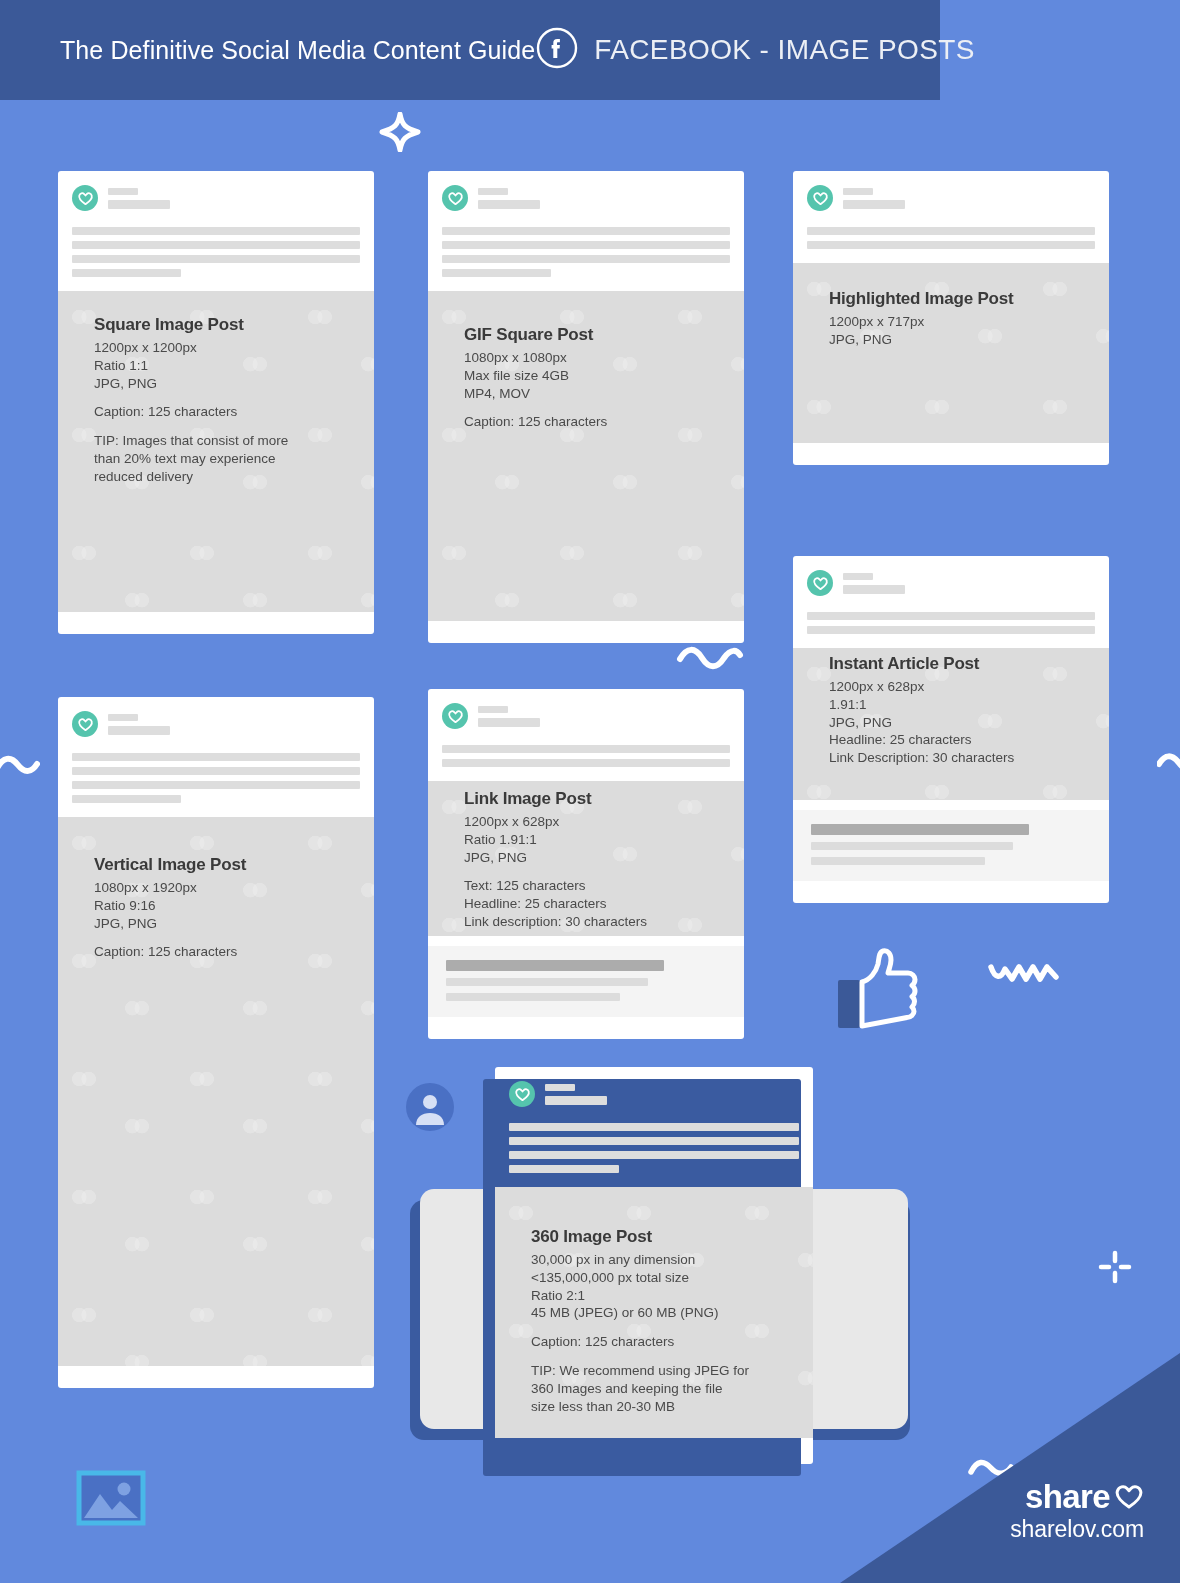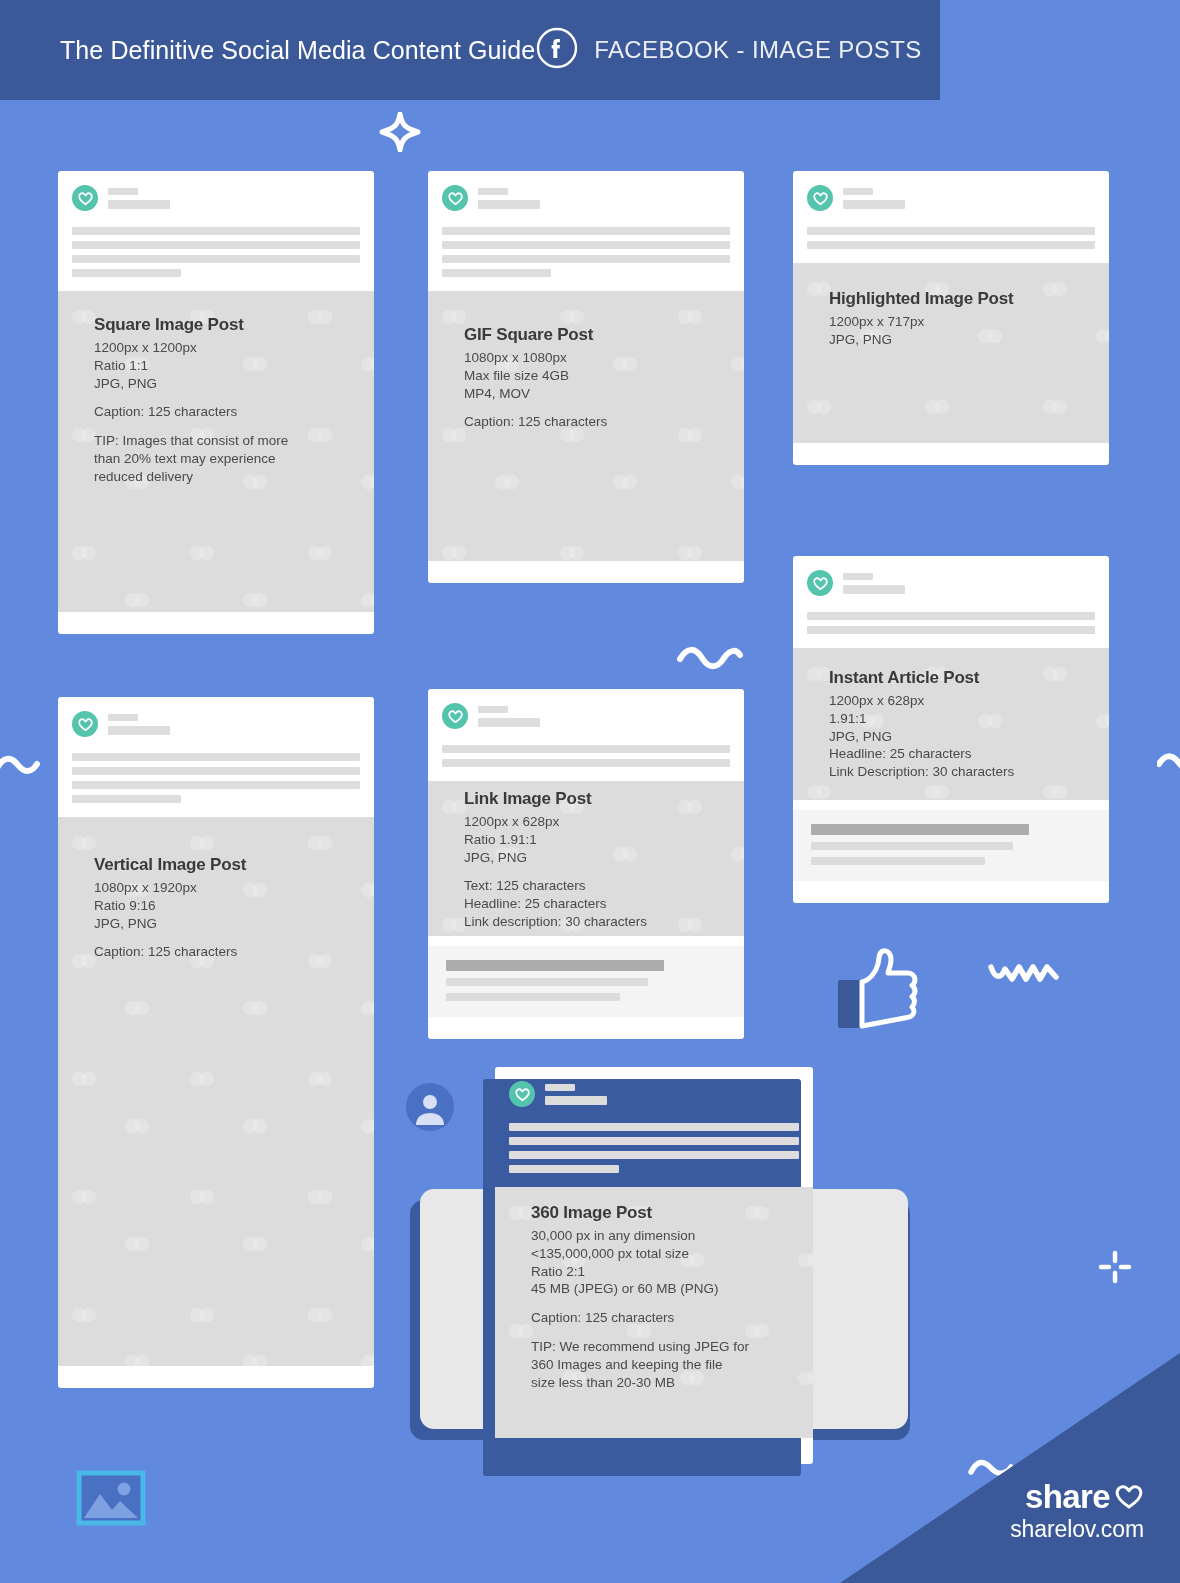--- a/index.html
+++ b/index.html
@@ -38,21 +38,21 @@
     letter-spacing: 0.1px;
     white-space: nowrap;
   }
   #header-right {
     display: flex;
     align-items: center;
     gap: 15px;
   }
   #header-brand {
     color: #eceff5;
-    font-size: 24px;
+    font-size: 28px;
     font-weight: 400;
     letter-spacing: 0.4px;
     white-space: nowrap;
   }
 
   
   #corner-wedge {
     position: absolute;
     right: 0; bottom: 0;
     width: 340px; height: 230px;
@@ -169,21 +169,21 @@
   }
   .linkbar .lb1 { height: 11px; width: 78%; background: #acacac; border-radius: 1px; }
   .linkbar .lb2 { height: 8px;  width: 72%; background: #dcdcdc; border-radius: 1px; }
   .linkbar .lb3 { height: 8px;  width: 62%; background: #dcdcdc; border-radius: 1px; }
 
   
   #card-square      { left: 58px;  top: 171px; width: 316px; }
   #card-square .imgbox      { height: 321px; margin: 0 -14px; padding: 0 14px; }
 
   #card-gif         { left: 428px; top: 171px; width: 316px; }
-  #card-gif .imgbox         { height: 270px; margin: 0 -14px; padding: 0 14px; }
+  #card-gif .imgbox         { height: 330px; margin: 0 -14px; padding: 0 14px; }
 
   #card-highlighted { left: 793px; top: 171px; width: 316px; }
   #card-highlighted .imgbox { height: 180px; margin: 0 -14px; padding: 0 14px; }
 
   #card-instant     { left: 793px; top: 556px; width: 316px; }
   #card-instant .imgbox     { height: 152px; margin: 0 -14px; padding: 0 14px; }
   #card-instant .linkbar    { margin: 10px -14px 0 -14px; }
 
   #card-vertical    { left: 58px;  top: 697px; width: 316px; }
   #card-vertical .imgbox    { height: 549px; margin: 0 -14px; padding: 0 14px; }
@@ -429,21 +429,21 @@
         <div class="avatar-lines">
           <div class="bar bar-name"></div>
           <div class="bar bar-sub"></div>
         </div>
       </div>
       <div class="skeleton">
         <div class="bar sk-full"></div>
         <div class="bar sk-full"></div>
       </div>
       <div class="imgbox">
-        <div class="imgbox-content" style="padding-top:20px">
+        <div class="imgbox-content" style="padding-top:6px">
           <div class="post-title">Instant Article Post</div>
           <div class="post-line">1200px x 628px</div>
           <div class="post-line">1.91:1</div>
           <div class="post-line">JPG, PNG</div>
           <div class="post-line">Headline: 25 characters</div>
           <div class="post-line">Link Description: 30 characters</div>
         </div>
       </div>
       <div class="linkbar">
         <div class="lb1"></div>
@@ -538,21 +538,21 @@
           <div class="bar bar-sub"></div>
         </div>
       </div>
       <div class="skeleton">
         <div class="bar sk-full"></div>
         <div class="bar sk-full"></div>
         <div class="bar sk-full"></div>
         <div class="bar sk-short"></div>
       </div>
       <div class="imgbox">
-        <div class="imgbox-content" style="padding-top:16px">
+        <div class="imgbox-content" style="padding-top:40px">
           <div class="post-title">360 Image Post</div>
           <div class="post-line">30,000 px in any dimension</div>
           <div class="post-line">&lt;135,000,000 px total size</div>
           <div class="post-line">Ratio 2:1</div>
           <div class="post-line">45 MB (JPEG) or 60 MB (PNG)</div>
           <div class="post-gap"></div>
           <div class="post-line">Caption: 125 characters</div>
           <div class="post-gap"></div>
           <div class="post-line">TIP: We recommend using JPEG for</div>
           <div class="post-line">360 Images and keeping the file</div>

